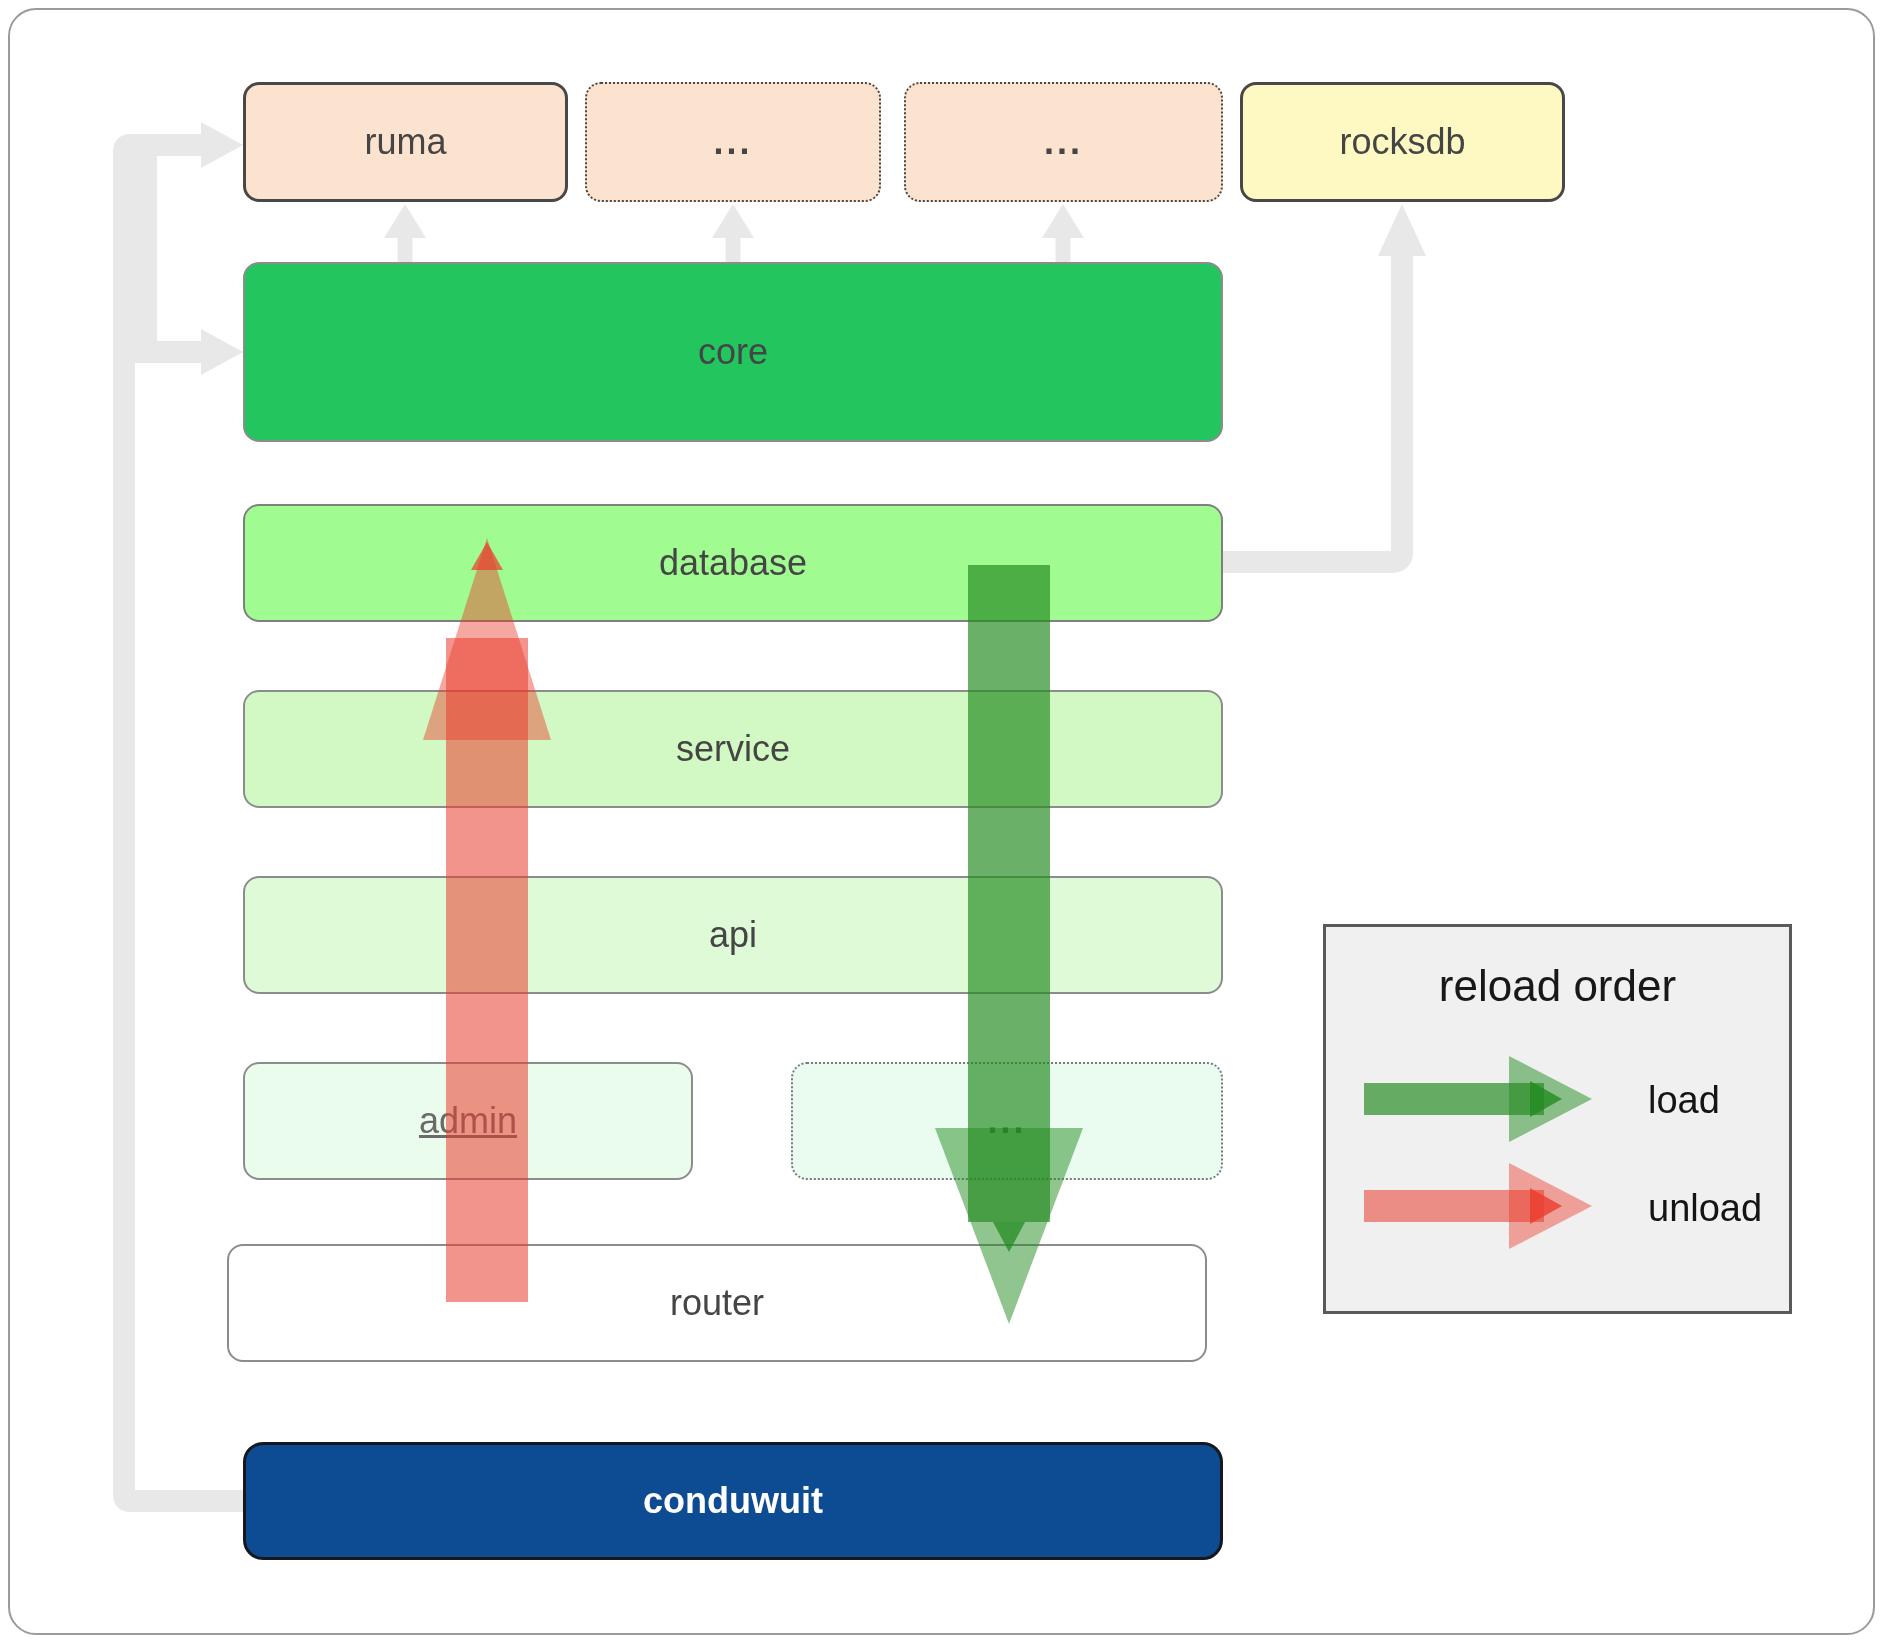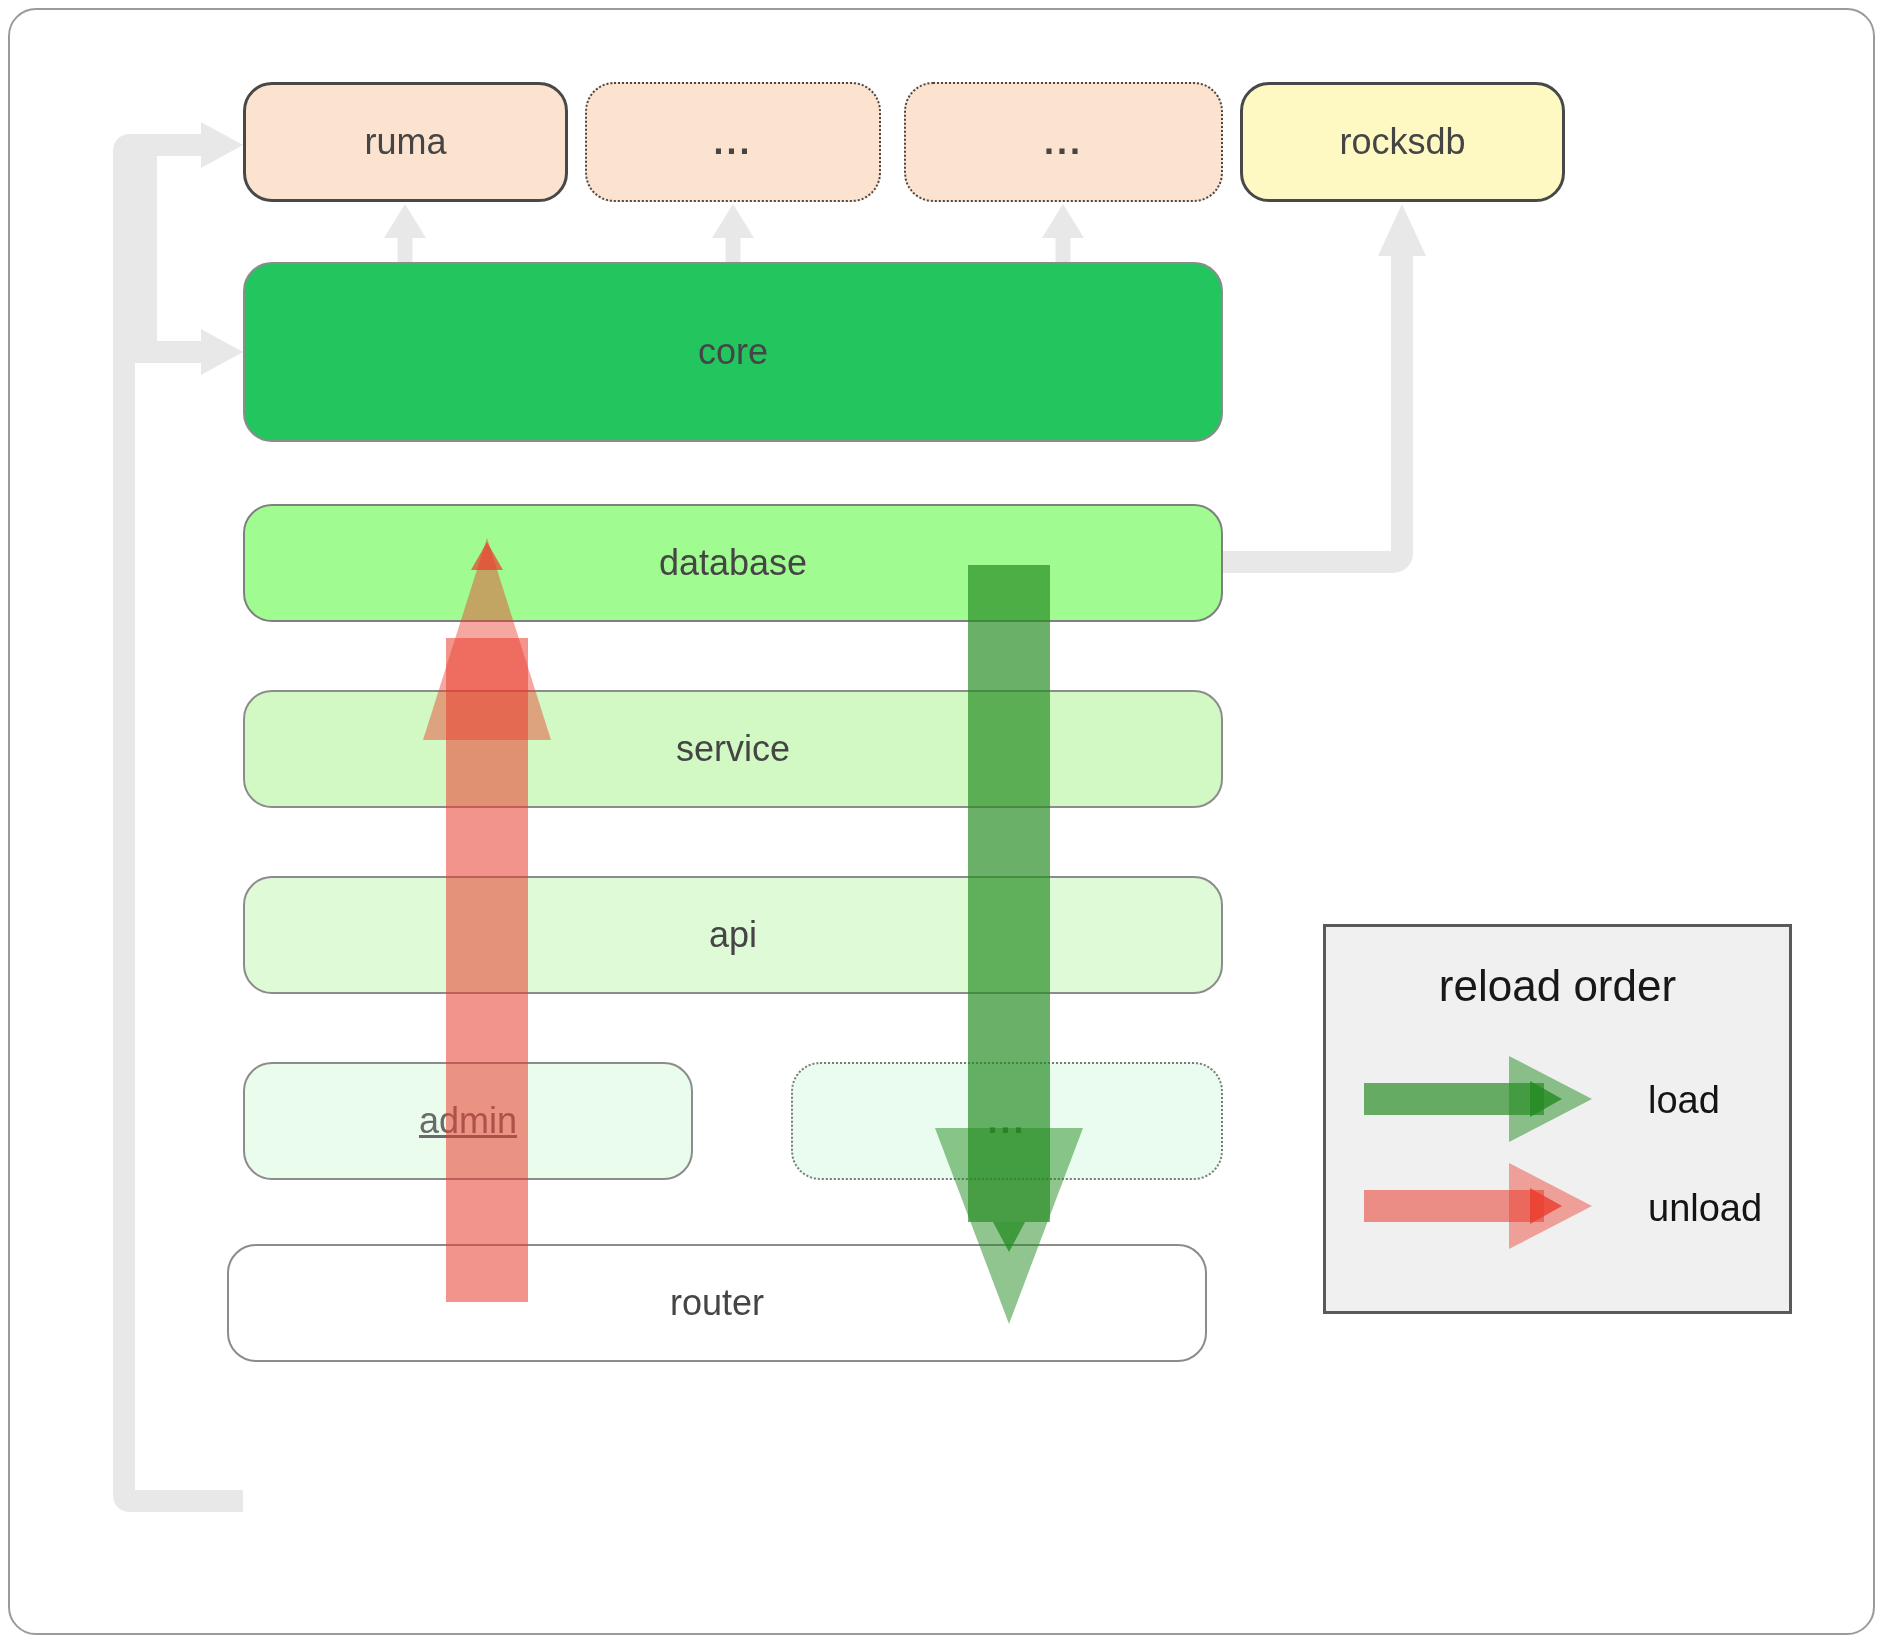--- a/index.html
+++ b/index.html
@@ -6,21 +6,21 @@
   .canvas{
     position:relative;width:1883px;height:1643px;background:#ffffff;
     font-family:"Liberation Sans",sans-serif;overflow:hidden;
   }
   .frame{
     position:absolute;left:8px;top:8px;width:1863px;height:1623px;
     border:2px solid #9b9b9b;border-radius:28px;background:#ffffff;
   }
   .node{
     position:absolute;box-sizing:border-box;display:flex;align-items:center;justify-content:center;
-    font-size:36px;color:#454545;border-radius:29px;z-index:1;
+    font-size:36px;color:#454545;border-radius:16px;z-index:1;
   }
   .dots{font-weight:700;letter-spacing:3px;}
   .n-ruma     {left:243px;top:82px;  width:325px;height:120px;background:#fce3d0;border:3px solid #484848;}
   .n-e1       {left:585px;top:82px;  width:296px;height:120px;background:#fce3d0;border:2px dotted #484848;}
   .n-e2       {left:904px;top:82px;  width:319px;height:120px;background:#fce3d0;border:2px dotted #484848;}
   .n-rocksdb  {left:1240px;top:82px; width:325px;height:120px;background:#fef9c3;border:3px solid #484848;}
   .n-core     {left:243px;top:262px; width:980px;height:180px;background:#22c55e;border:2px solid #8c8c8c;}
   .n-database {left:243px;top:504px; width:980px;height:118px;background:#a0fc91;border:2px solid #7f7f7f;}
   .n-service  {left:243px;top:690px; width:980px;height:118px;background:#d2f8c4;border:2px solid #8c8c8c;}
   .n-api      {left:243px;top:876px; width:980px;height:118px;background:#defad7;border:2px solid #8c8c8c;}
@@ -73,20 +73,23 @@
   </div>
   <div class="node n-admin">
     <span>admin</span>
   </div>
   <div class="node n-e3">
     <span class="dots">...</span>
   </div>
   <div class="node n-router">
     <span>router</span>
   </div>
+  <div class="node n-conduwuit">
+    <span>conduwuit</span>
+  </div>
 
   <div class="legend">
     <div class="legend-title">reload order</div>
     <div class="legend-label load">load</div>
     <div class="legend-label unload">unload</div>
   </div>
 
   <svg class="overlay" width="1883" height="1643" viewBox="0 0 1883 1643">
 
     <path d="M 243 1501 L 130 1501 Q 124 1501 124 1495 L 124 151 Q 124 145 130 145 L 201 145" fill="none" stroke="#e8e8e8" stroke-width="22"></path>

